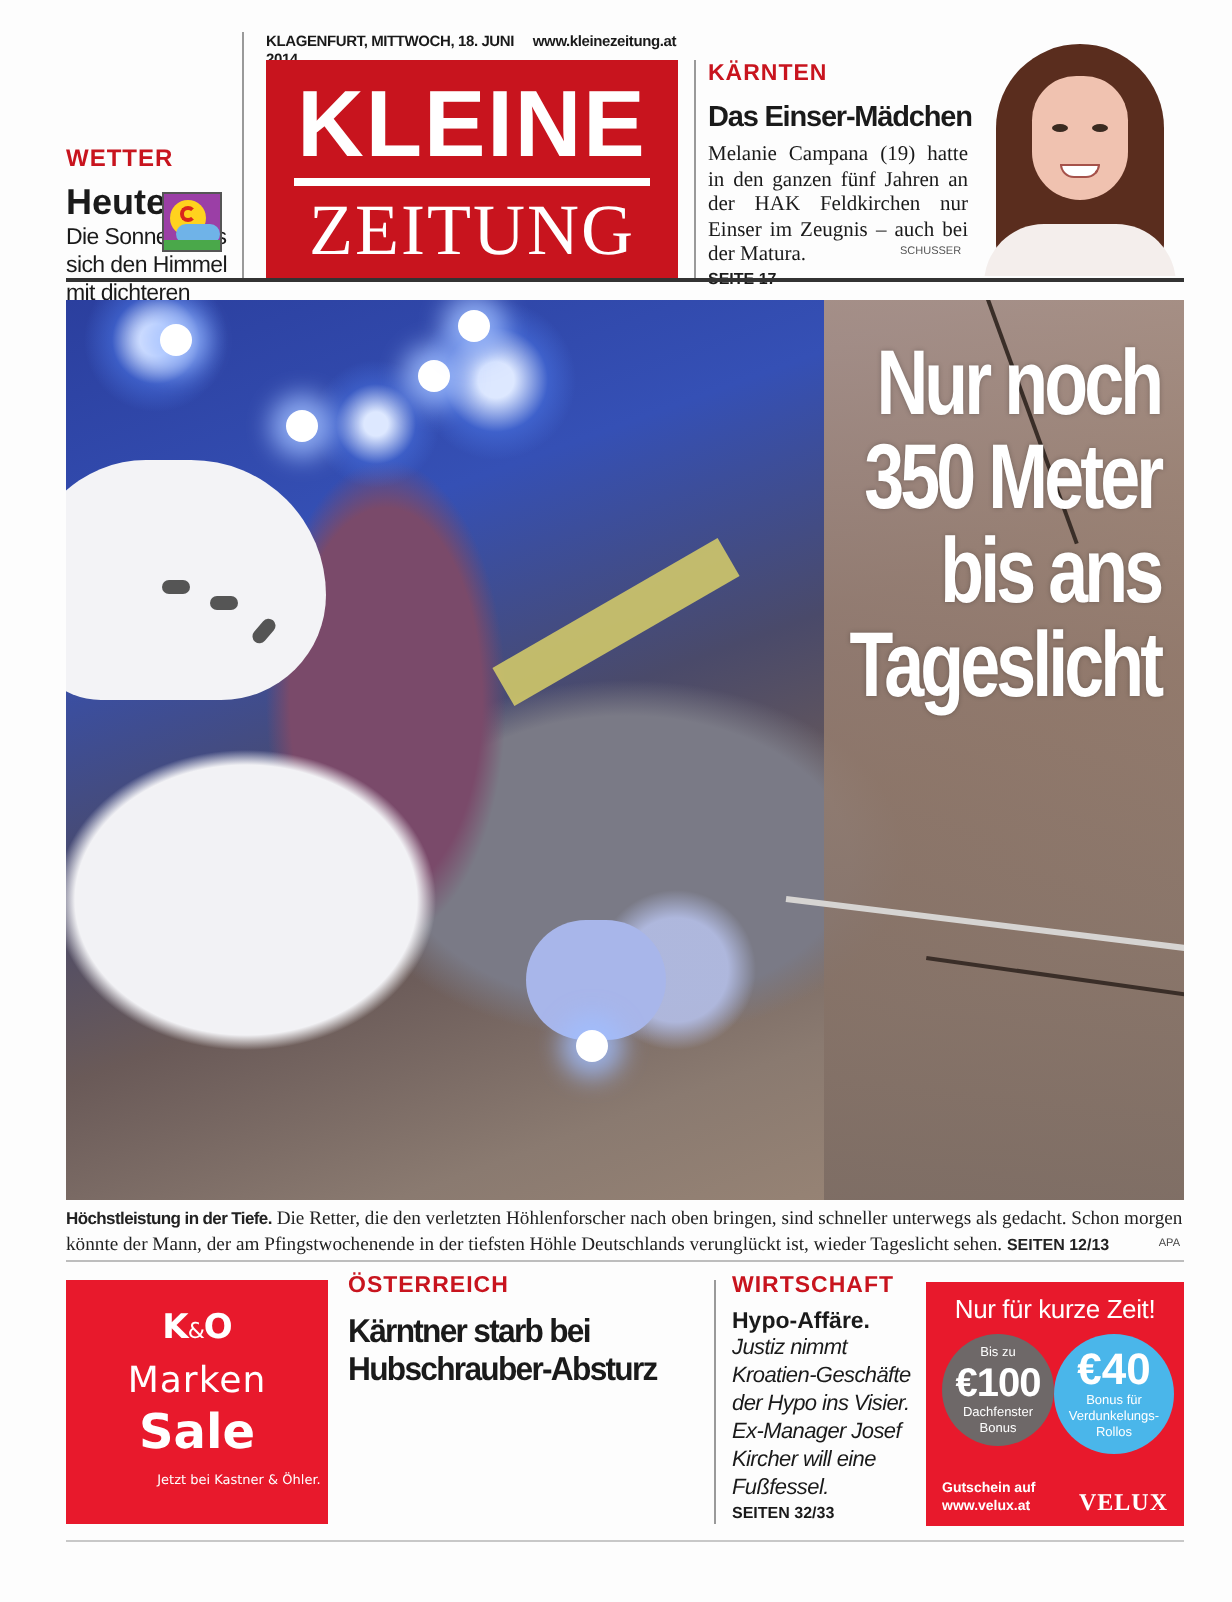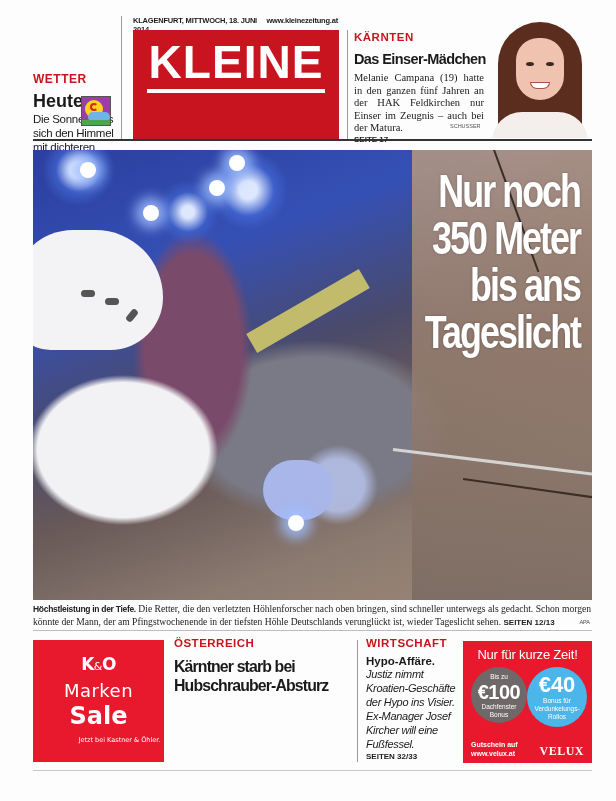--- a/index.html
+++ b/index.html
@@ -121,20 +121,21 @@
 </div>
 <div class="vsep" style="left:121px; top:16px; height:124px;"></div>
 
 <div id="masthead-meta">
   <span>KLAGENFURT, MITTWOCH, 18. JUNI 2014</span>
   <span>www.kleinezeitung.at</span>
 </div>
 <div id="masthead">
   <div class="kleine">KLEINE</div>
   <div class="rule"></div>
+  <div class="zeitung">ZEITUNG</div>
 </div>
 <div class="vsep" style="left:347px; top:30px; height:110px;"></div>
 
 <div id="kaernten">
   <div class="kicker">KÄRNTEN</div>
   <h2>Das Einser-Mädchen</h2>
   <div class="body">Melanie Campana (19) hatte in den ganzen fünf Jahren an der HAK Feldkirchen nur Einser im Zeugnis – auch bei der Matura.</div>
   <div class="page">SEITE 17</div>
   <div class="credit">SCHUSSER</div>
 </div>

